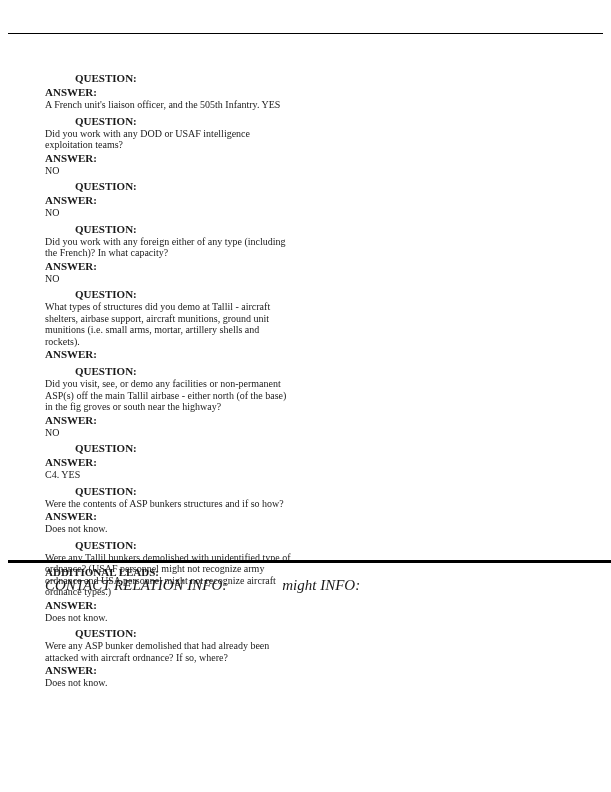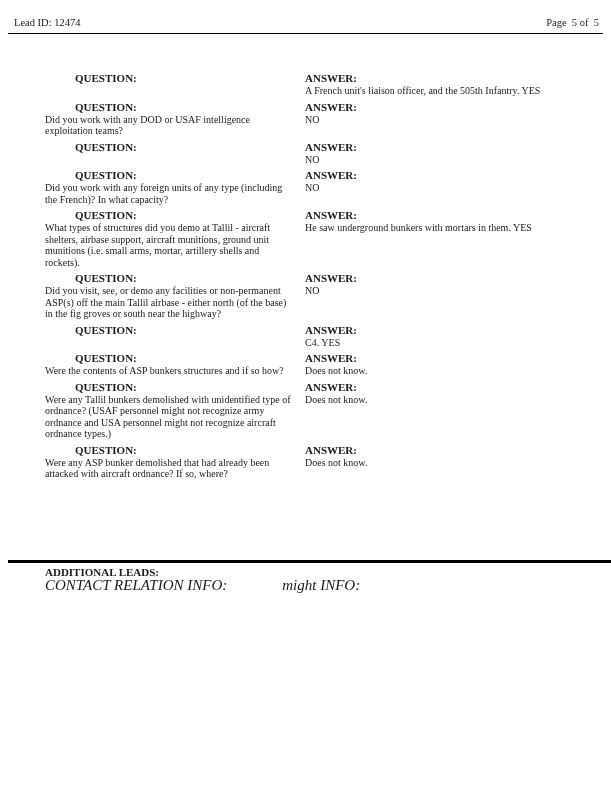--- a/index.html
+++ b/index.html
@@ -37,20 +37,21 @@
   }
   .qa-area {
     position: absolute;
     top: 71px;
     left: 45px;
     right: 14px;
   }
   .qa-row {
     display: flex;
     margin-bottom: 3px;
+    flex-direction: column;
   }
   .q-col {
     width: 260px;
     padding-right: 12px;
     box-sizing: border-box;
     flex: none;
   }
   .a-col {
     flex: 1;
   }
@@ -91,24 +92,20 @@
   }
   .unit-info {
     margin-left: 55px;
   }
 </style>
 </head>
 <body>
 
 <div class="page">
 
-  <div class="header">
-    <span class="lead-id">Lead ID: 12474</span>
-    <span class="page-number">Page  5 of  5</span>
-  </div>
 
   <div class="header-rule"></div>
 
   <div class="qa-area" id="qa-list">
     <div class="qa-row">
       <div class="q-col">
         <div class="qa-label">QUESTION:</div>
       </div>
       <div class="a-col">
         <div class="qa-label">ANSWER:</div>
@@ -133,36 +130,35 @@
       </div>
       <div class="a-col">
         <div class="qa-label">ANSWER:</div>
         <div class="qa-text">NO</div>
       </div>
     </div>
 
     <div class="qa-row">
       <div class="q-col">
         <div class="qa-label">QUESTION:</div>
-        <div class="qa-text">Did you work with any foreign units of any type (including the French)? In what capacity?</div>
+        <div class="qa-text">Did you work with any foreign either of any type (including the French)? In what capacity?</div>
       </div>
       <div class="a-col">
         <div class="qa-label">ANSWER:</div>
         <div class="qa-text">NO</div>
       </div>
     </div>
 
     <div class="qa-row">
       <div class="q-col">
         <div class="qa-label">QUESTION:</div>
         <div class="qa-text">What types of structures did you demo at Tallil - aircraft shelters, airbase support, aircraft munitions, ground unit munitions (i.e. small arms, mortar, artillery shells and rockets).</div>
       </div>
       <div class="a-col">
         <div class="qa-label">ANSWER:</div>
-        <div class="qa-text">He saw underground bunkers with mortars in them. YES</div>
       </div>
     </div>
 
     <div class="qa-row">
       <div class="q-col">
         <div class="qa-label">QUESTION:</div>
         <div class="qa-text">Did you visit, see, or demo any facilities or non-permanent ASP(s) off the main Tallil airbase - either north (of the base) in the fig groves or south near the highway?</div>
       </div>
       <div class="a-col">
         <div class="qa-label">ANSWER:</div>

